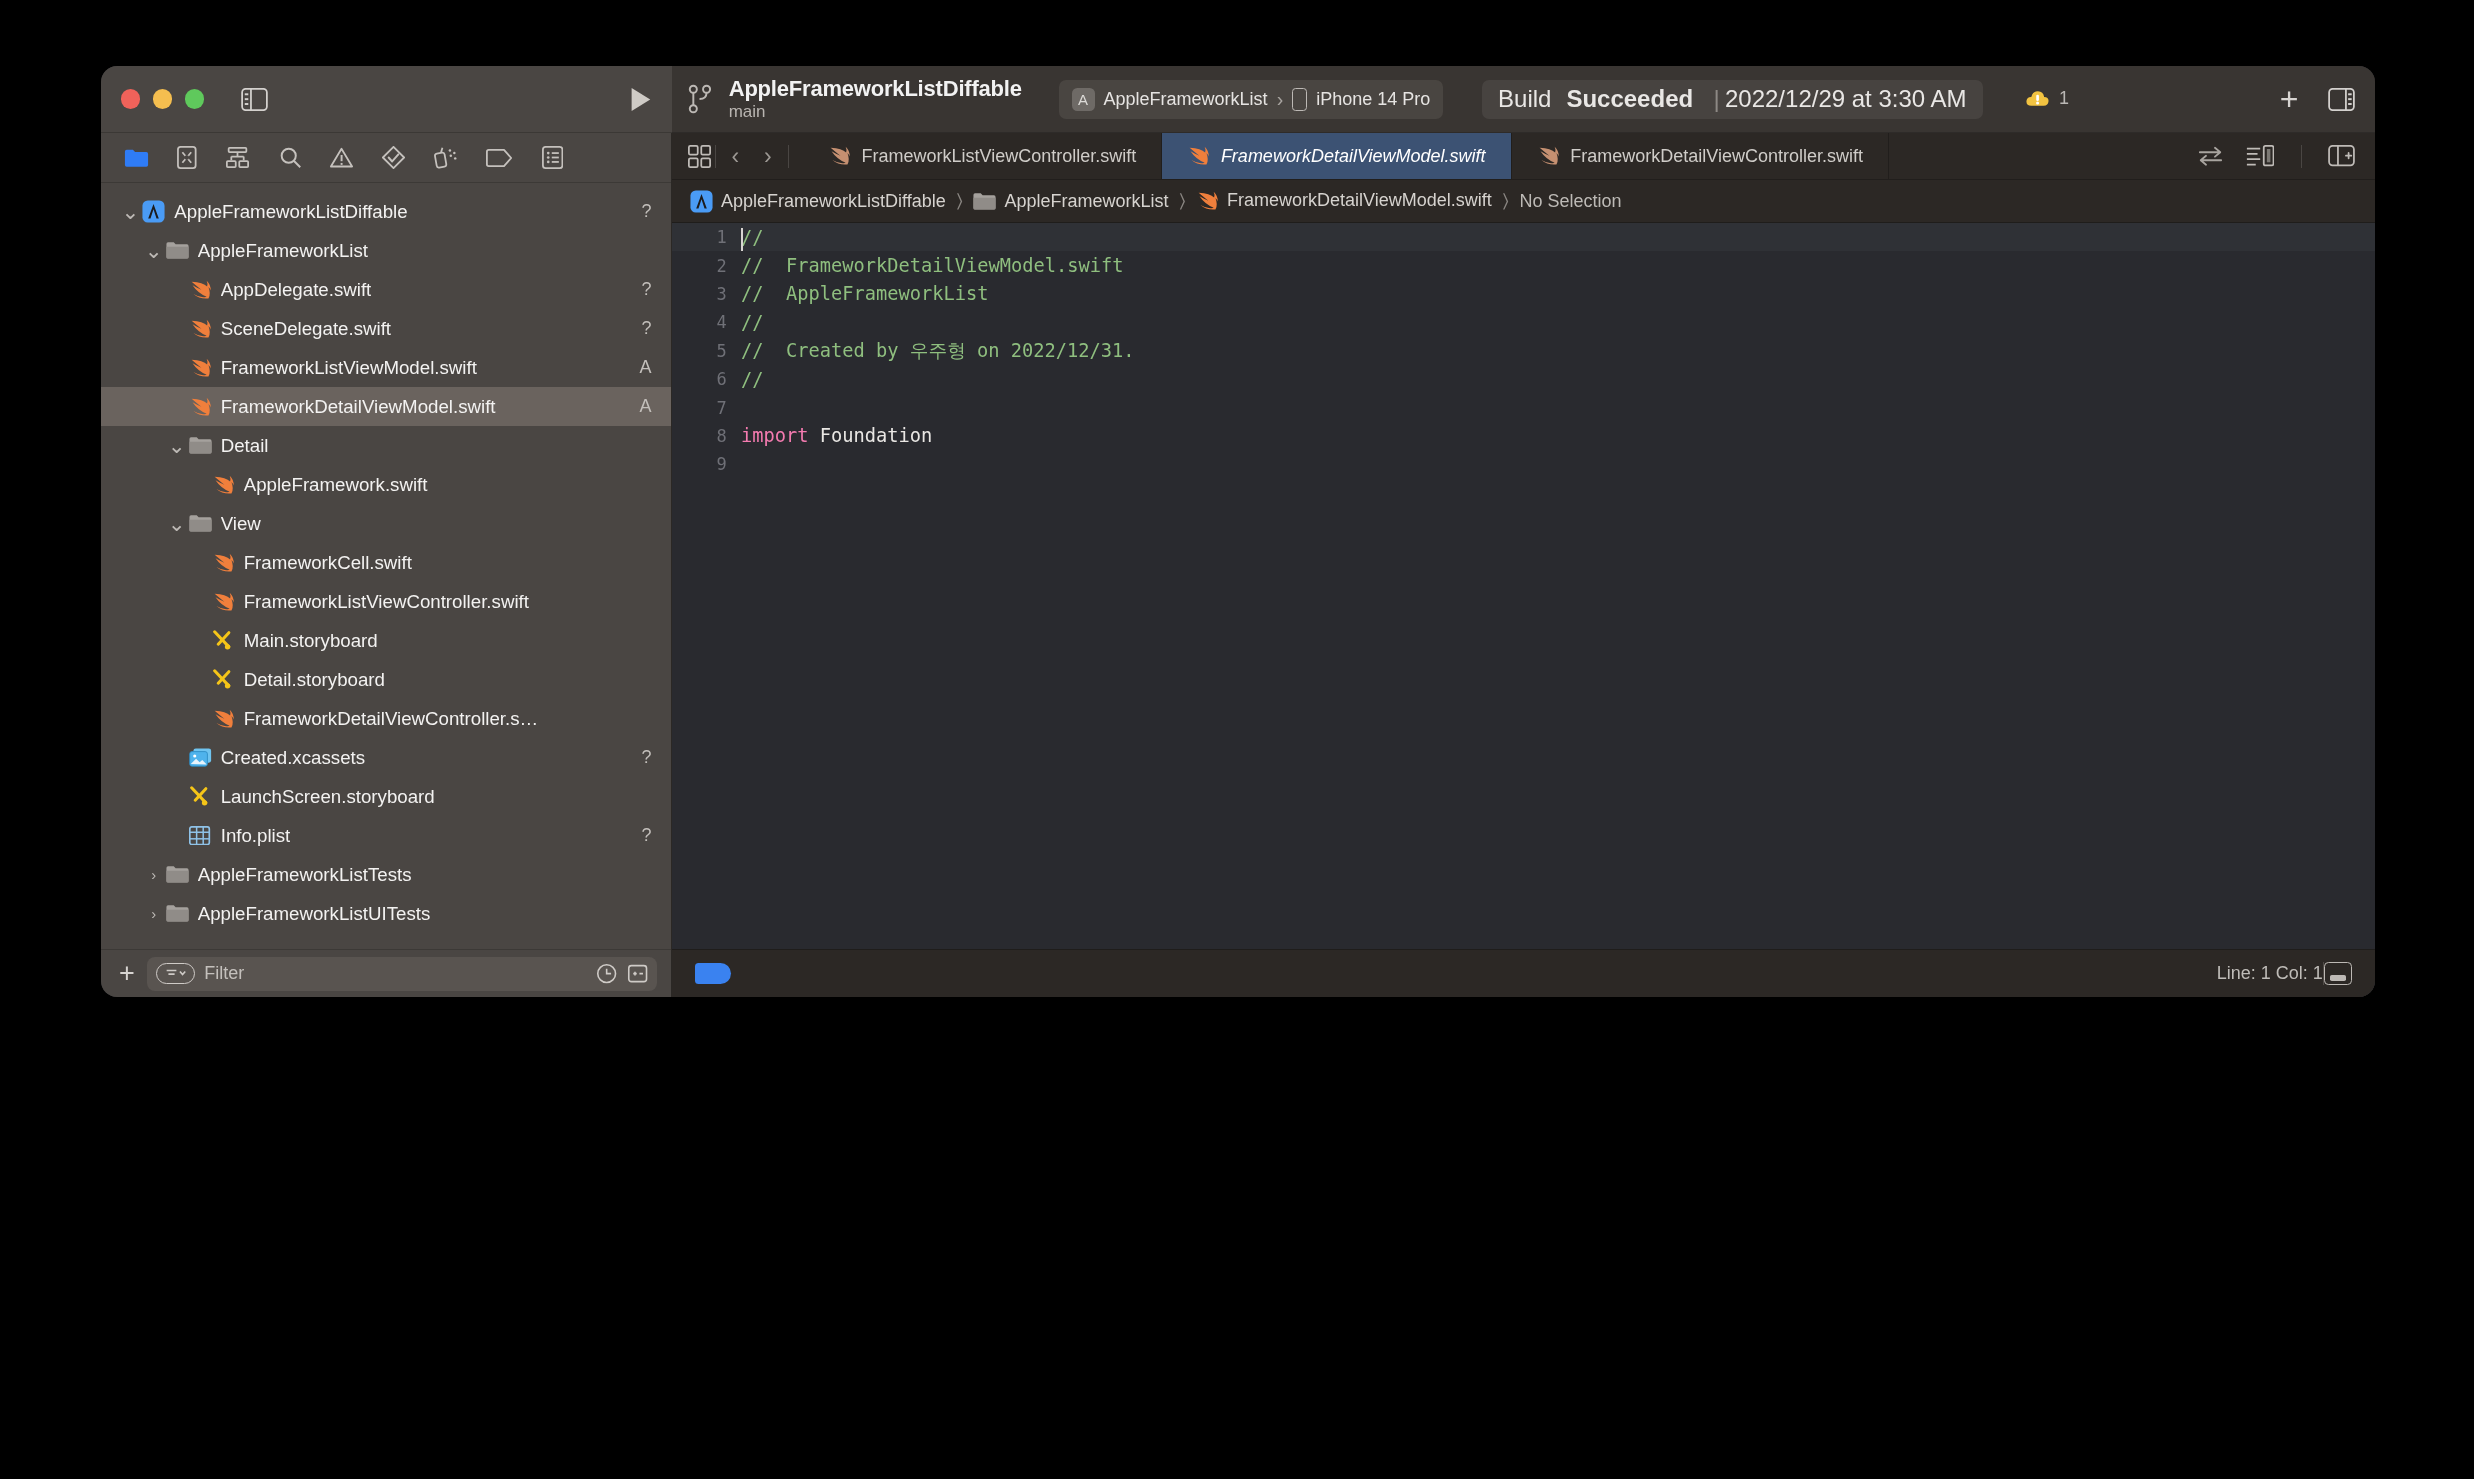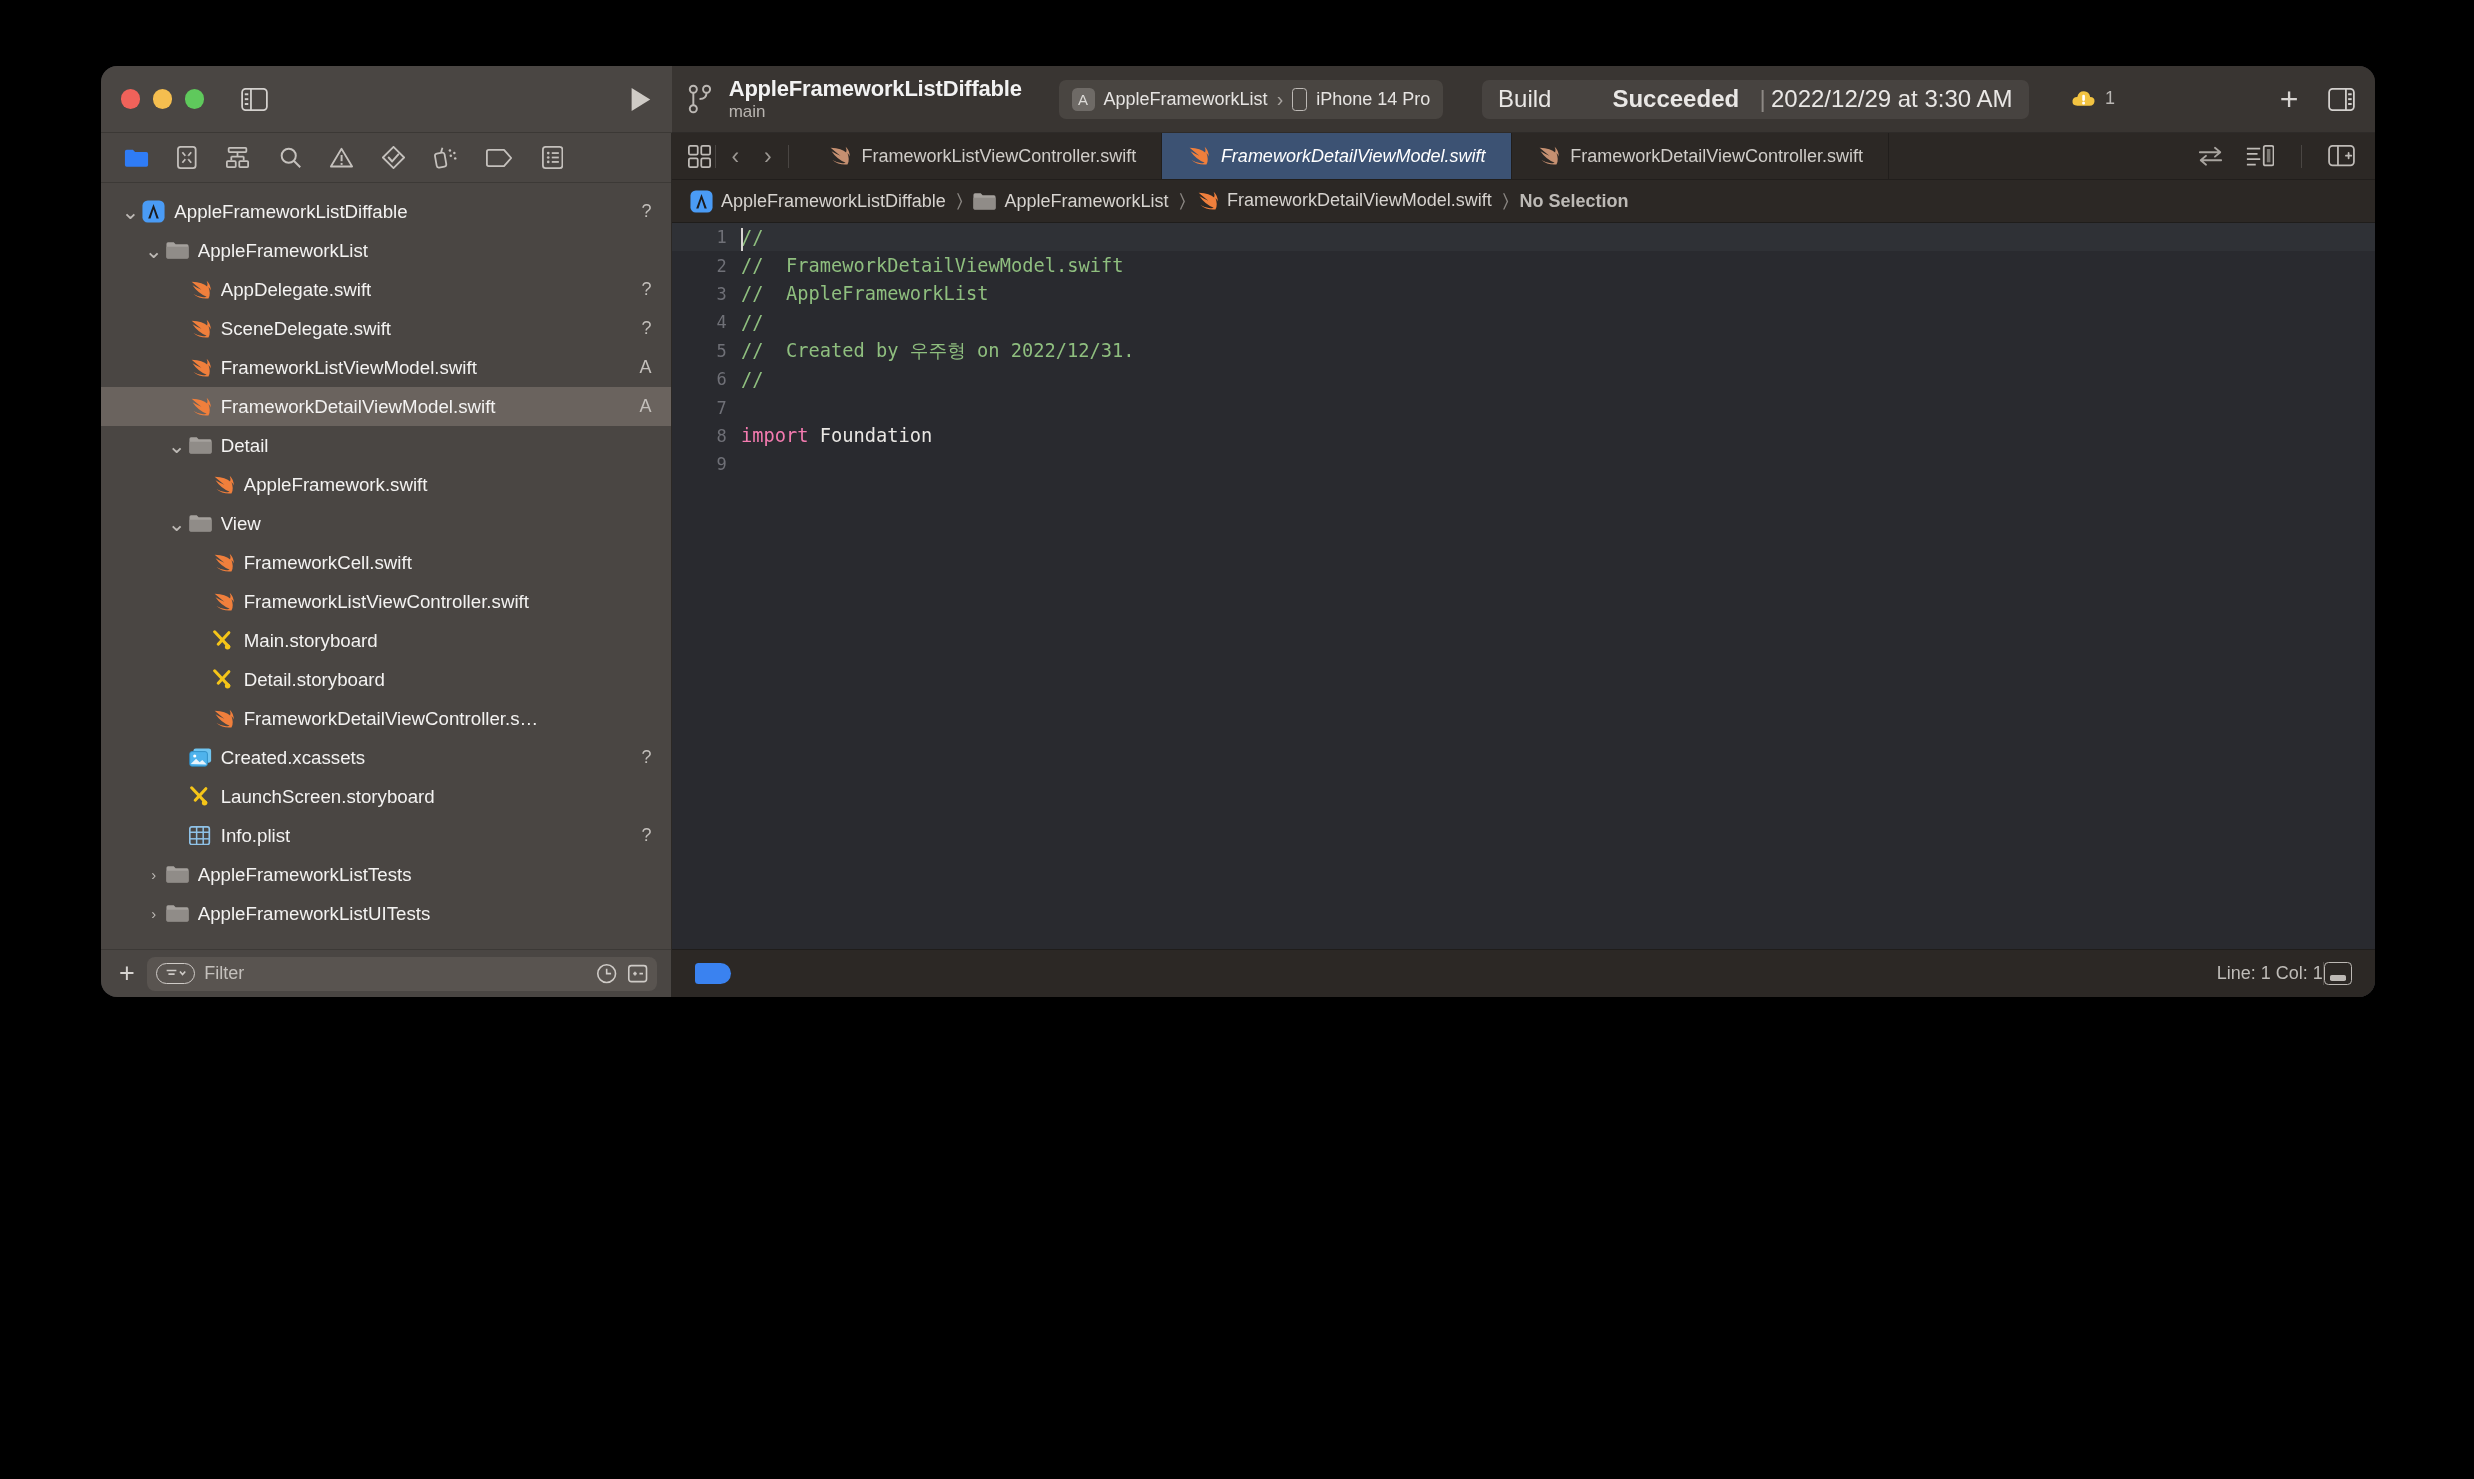--- a/index.html
+++ b/index.html
@@ -78,21 +78,21 @@
   .dev-phone {
     width: 15px; height: 23px; border: 1.8px solid #BDB9B5;
     border-radius: 3.6px; display:inline-block;
   }
   .build-pill {
     margin-left: 27px;
     height: 39px; background: #474340; border-radius: 7.1px;
     display: flex; align-items: center; padding: 0 16px;
     color: #E9E7E5; font-size: 24px; white-space: nowrap;
   }
-  .build-pill b { font-weight: bold; padding: 0 15px; margin-left: 46px; }
+  .build-pill b { font-weight: bold; padding: 0 15px; }
   .build-sep { color: #8D8985; padding: 0 5.3px; }
   .warn-group { margin-left: 30px; display: flex; align-items: center; gap: 9px; }
   .warn-badge { width: 25px; height: 21.3px; position: relative; }
   .warn-count { color: #BAB7B4; font-size: 18px; }
   .tb-right .right-tools { margin-left: auto; display: flex; align-items: center; gap: 30px; }
   .plus-icon { color: #D7D4D1; font-size: 32px; font-weight: 200; line-height: 1; }
 
   
   .body-row { flex: 1; display: flex; min-height: 0; }
 
@@ -162,21 +162,21 @@
   .tab.active { background: #3C5273; color: #FFFFFF; font-style: italic; }
   .tabbar-right { margin-left: auto; display: flex; align-items: center; gap: 23px; padding: 0 19.6px; }
   .breadcrumb {
     height: 43px; flex: none; background: #2C2825;
     display: flex; align-items: center; padding: 0 18px; gap: 7.1px;
     font-size: 18px; color: #D6D3CF;
     border-bottom: 0.9px solid #1F1D1B;
   }
   .bc-item { display: flex; align-items: center; gap: 8px; }
   .bc-sep { color: #8A8682; font-size: 18.7px; font-weight: 300; padding: 0 3.6px; }
-  .bc-last { color: #BDBAB6; font-weight: bold; }
+  .bc-last { color: #BDBAB6; }
   .code-area { flex: 1; overflow: hidden; position: relative; background: #292A2F; }
   .code-line {
     height: 28.4px; display: flex; align-items: center;
     font-family: "DejaVu Sans Mono", monospace; font-size: 18.7px;
   }
   .code-line.cur { background: #2F3136; }
   .gutter {
     width: 69px; flex: none; text-align: right; padding-right: 14.2px;
     color: #6F7077; font-size: 17px;
     font-family: "DejaVu Sans Mono", monospace;

